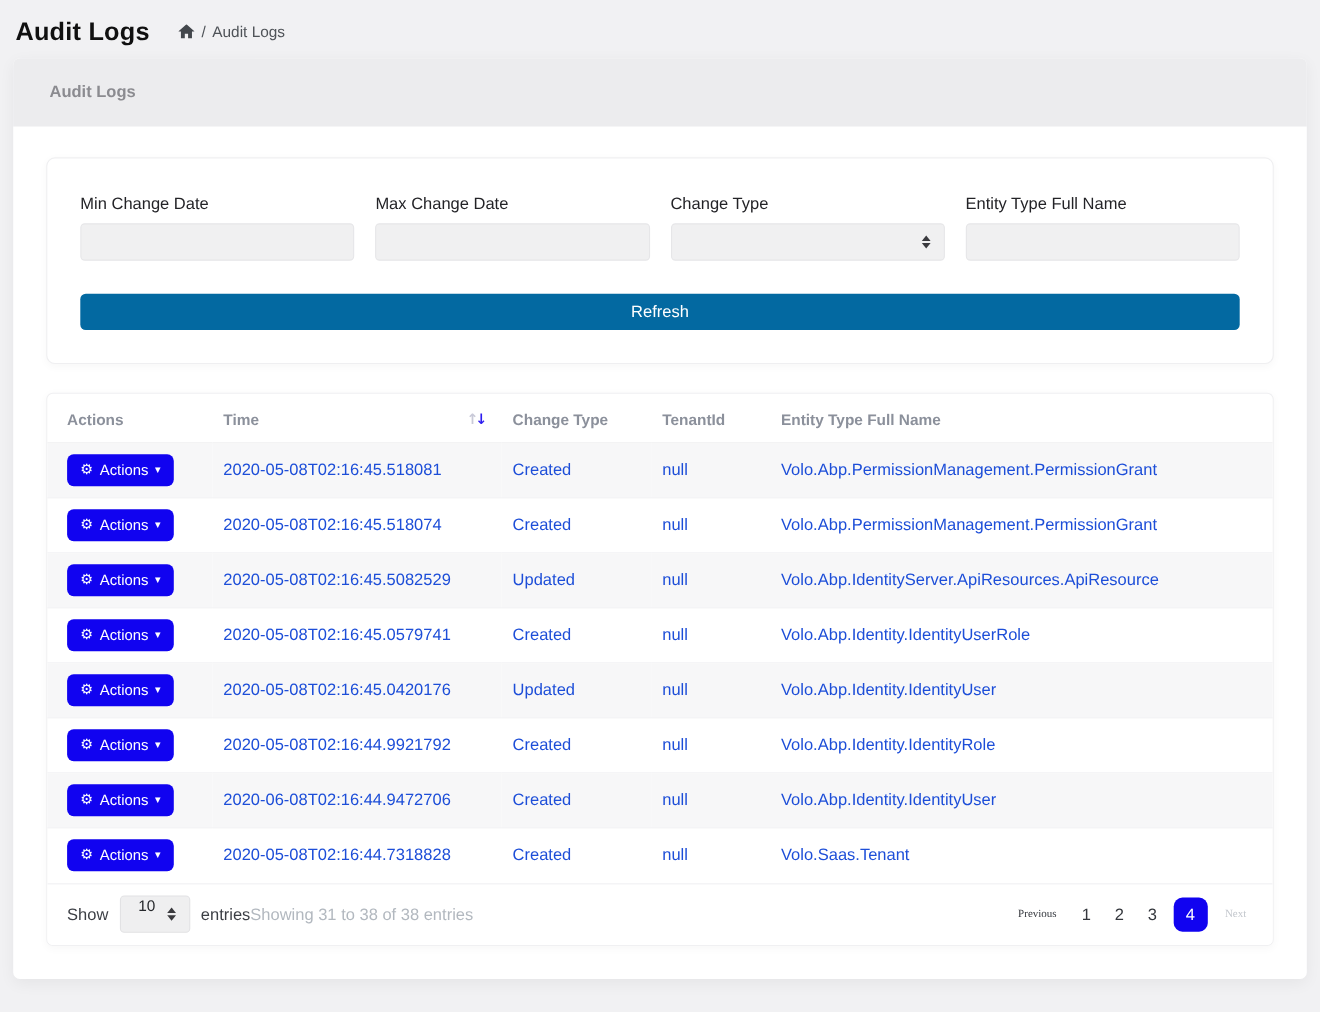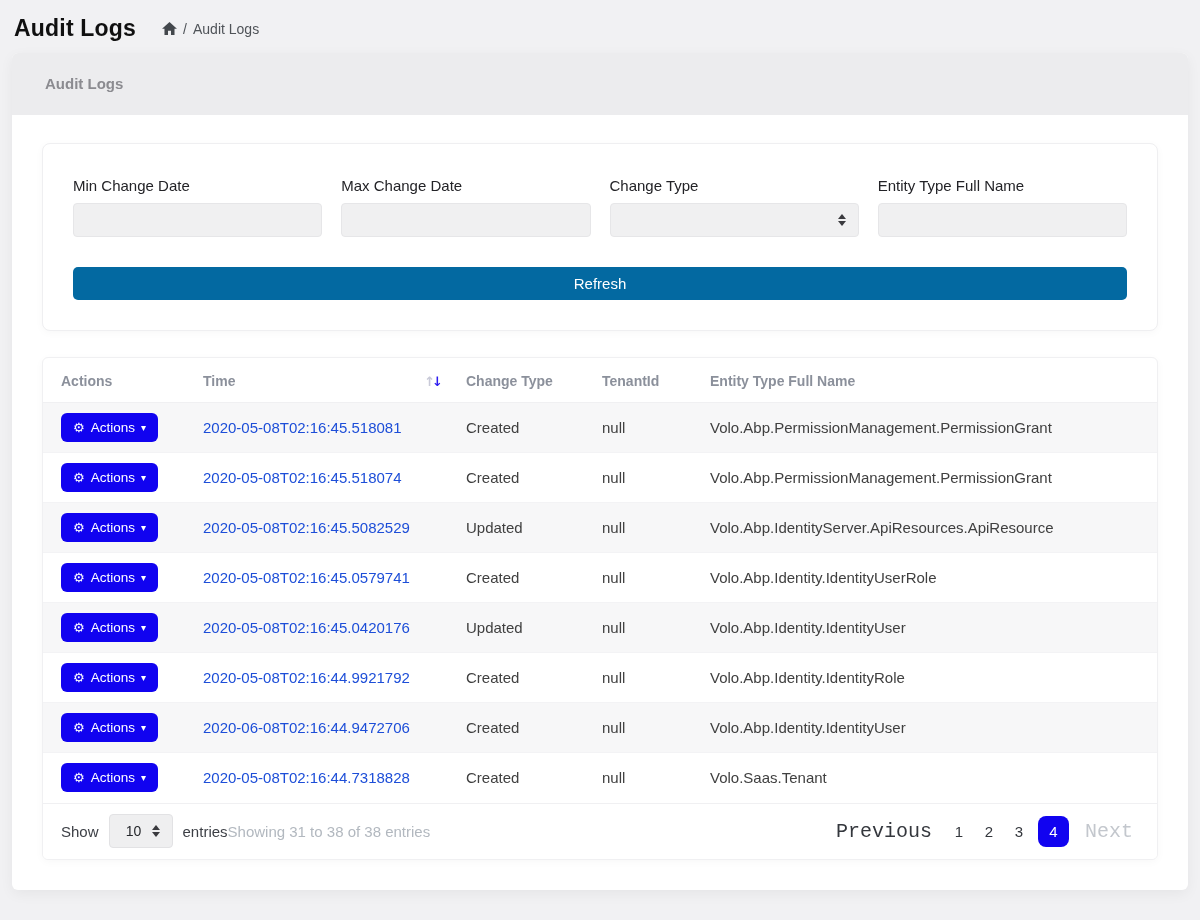--- a/index.html
+++ b/index.html
@@ -159,21 +159,21 @@
   .sort-icon .down { color: #2d1cf0; font-weight: bold; }
   tbody tr { height: 50px; }
   tbody tr:nth-child(odd) { background: #f7f7f8; }
   tbody td {
     padding: 8px 10px;
     border-top: 1px solid #f3f3f5;
     white-space: nowrap;
   }
   td.td-actions { padding-left: 18px; }
   td.td-time  { color: #1d4ed8; }
-  td.td-muted { color: #404040; }
+  td.td-muted { color: #1d4ed8; }
   .actions-btn {
     display: inline-flex;
     align-items: center;
     gap: 6px;
     background: #1103f0;
     color: #ffffff;
     border: none;
     border-radius: 6px;
     padding: 7px 12px;
     font-size: 13.5px;
@@ -193,38 +193,37 @@
   }
   .page-size-group { display: flex; align-items: center; gap: 10px; font-size: 15px; color: #3c3f45; }
   .page-size-select {
     position: relative;
     width: 64px;
     height: 34px;
     background: #efeff0;
     border: 1px solid #e2e2e4;
     border-radius: 4px;
     display: flex;
-    align-items: center;
     justify-content: center;
     cursor: pointer;
   }
   .page-size-select .value { font-size: 14px; color: #26282c; margin-right: 14px; }
   .showing-text { font-size: 15px; color: #b2b8bf; }
   .pagination {
     margin-left: auto;
     display: flex;
     align-items: center;
     gap: 10px;
     font-size: 15px;
   }
   .page-link {
     background: none;
     border: none;
-    font-size: 20px;
-    font-family: Liberation Mono, monospace;
+    font-size: 10px;
+    font-family: Liberation Serif, serif;
     color: #34373d;
     cursor: pointer;
     padding: 4px 6px;
     text-align: center;
   }
   .page-link.disabled { color: #c3c7cd; cursor: default; }
   .page-btn {
     min-width: 22px;
     height: 30px;
     border: none;

